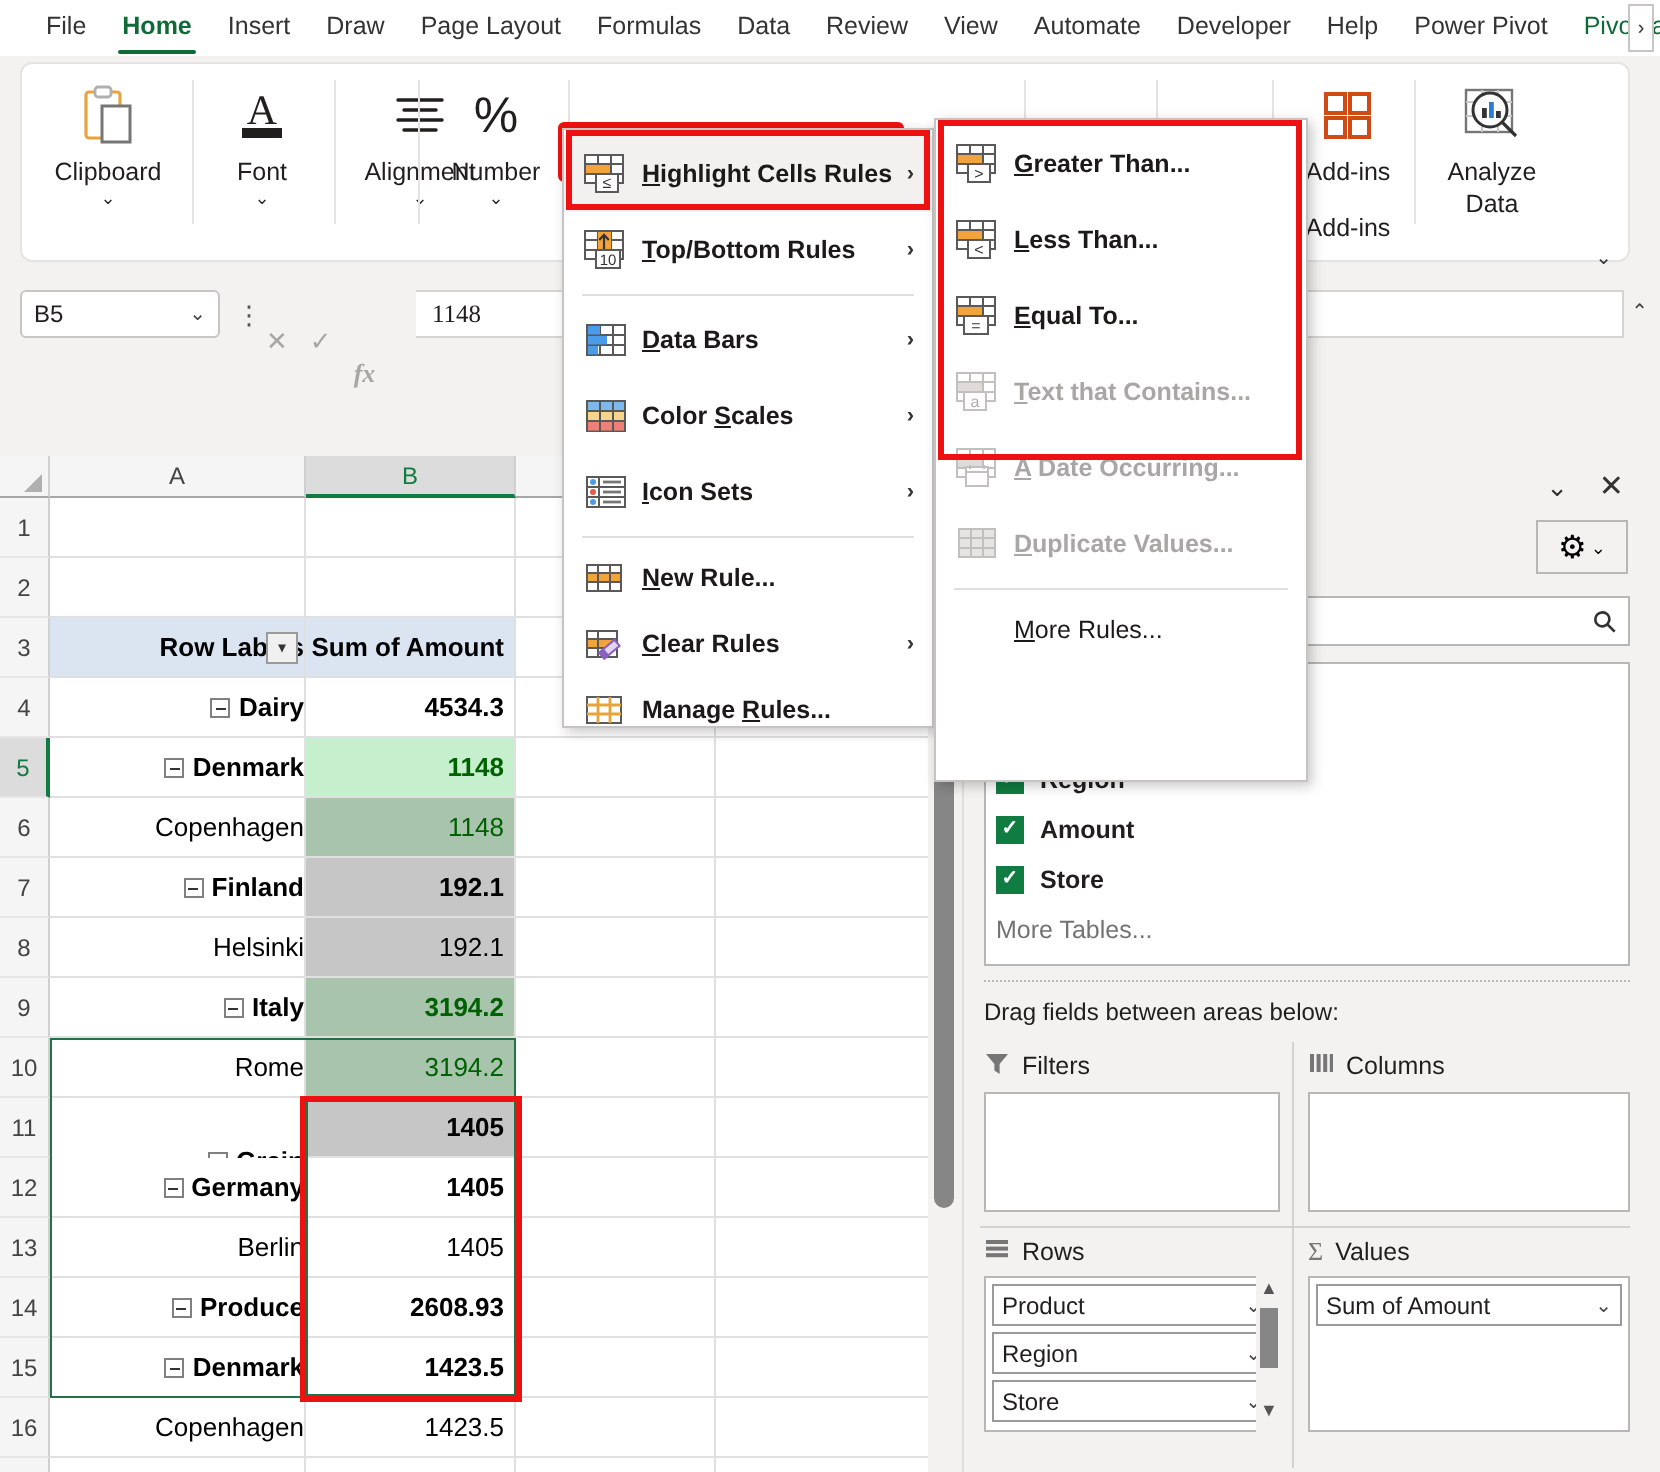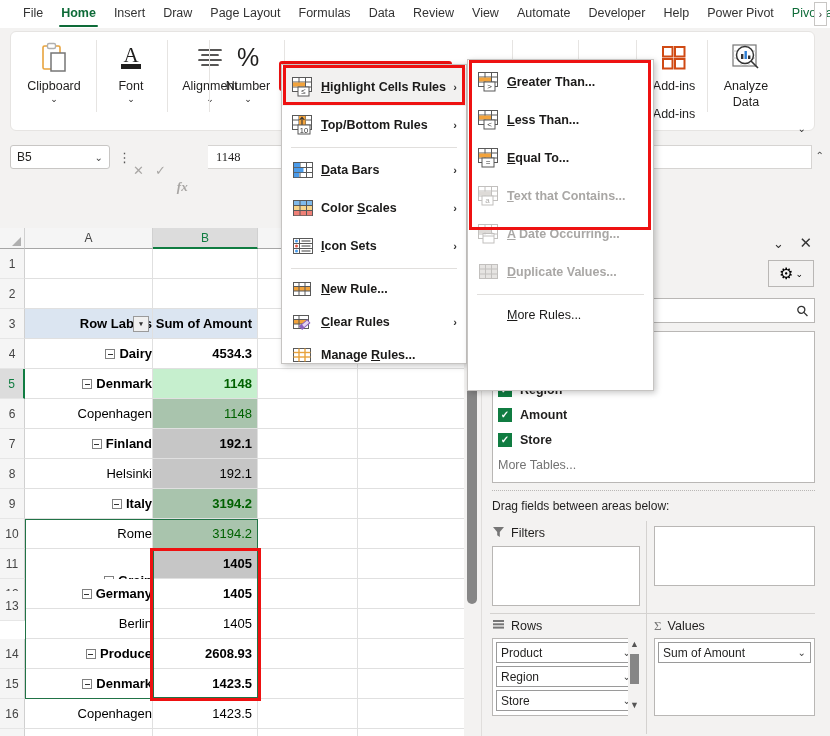--- a/index.html
+++ b/index.html
@@ -789,21 +789,21 @@
         <div class="rowhead" style="top:351px;">12</div>
         <div class="cell label bold" style="left:25px; top:351px; width:128px; padding-left:19px;">
           <span class="expbtn"></span>
           <span>Germany</span>
         </div>
         <div class="cell numeric bold" style="left:153px; top:351px; width:105px;">
           <span>1405</span>
         </div>
         <div class="cell" style="left:258px; top:351px; width:100px;"></div>
         <div class="cell" style="left:358px; top:351px; width:106px; border-right:none;"></div>
-        <div class="rowhead" style="top:363px;">13</div>
+        <div class="rowhead" style="top:381px;">13</div>
         <div class="cell label" style="left:25px; top:381px; width:128px; padding-left:33px;">
           <span>Berlin</span>
         </div>
         <div class="cell numeric" style="left:153px; top:381px; width:105px;">
           <span>1405</span>
         </div>
         <div class="cell" style="left:258px; top:381px; width:100px;"></div>
         <div class="cell" style="left:358px; top:381px; width:106px; border-right:none;"></div>
         <div class="rowhead" style="top:411px;">14</div>
         <div class="cell label bold" style="left:25px; top:411px; width:128px; padding-left:5px;">
@@ -895,20 +895,31 @@
           <svg width="13" height="13" viewBox="0 0 13 13">
               <path d="M1 2 L12 2 L7.8 7 L7.8 12 L5.2 10.3 L5.2 7 Z" fill="#767676"></path>
             </svg>
         </span>
         <span>Filters</span>
       </div>
       <div class="area-box" style="height:60px; margin-top:3px;"></div>
     </div>
 
     <div class="area" style="left:172px; top:295px; width:161px;">
+      <div class="area-title">
+        <span>
+          <svg width="13" height="13" viewBox="0 0 13 13">
+            <rect x="1" y="2" width="2" height="9" fill="#767676"></rect>
+            <rect x="4.3" y="2" width="2" height="9" fill="#767676"></rect>
+            <rect x="7.6" y="2" width="2" height="9" fill="#767676"></rect>
+            <rect x="10.9" y="2" width="1.6" height="9" fill="#767676"></rect>
+          </svg>
+        </span>
+        <span>Columns</span>
+      </div>
       <div class="area-box" style="height:60px; margin-top:3px;"></div>
     </div>
 
     <div class="area" style="left:10px; top:388px; width:148px;">
       <div class="area-title">
         <span>
           <svg width="13" height="13" viewBox="0 0 13 13">
             <rect x="1" y="2" width="11" height="2" fill="#767676"></rect>
             <rect x="1" y="5.3" width="11" height="2" fill="#767676"></rect>
             <rect x="1" y="8.6" width="11" height="2" fill="#767676"></rect>

